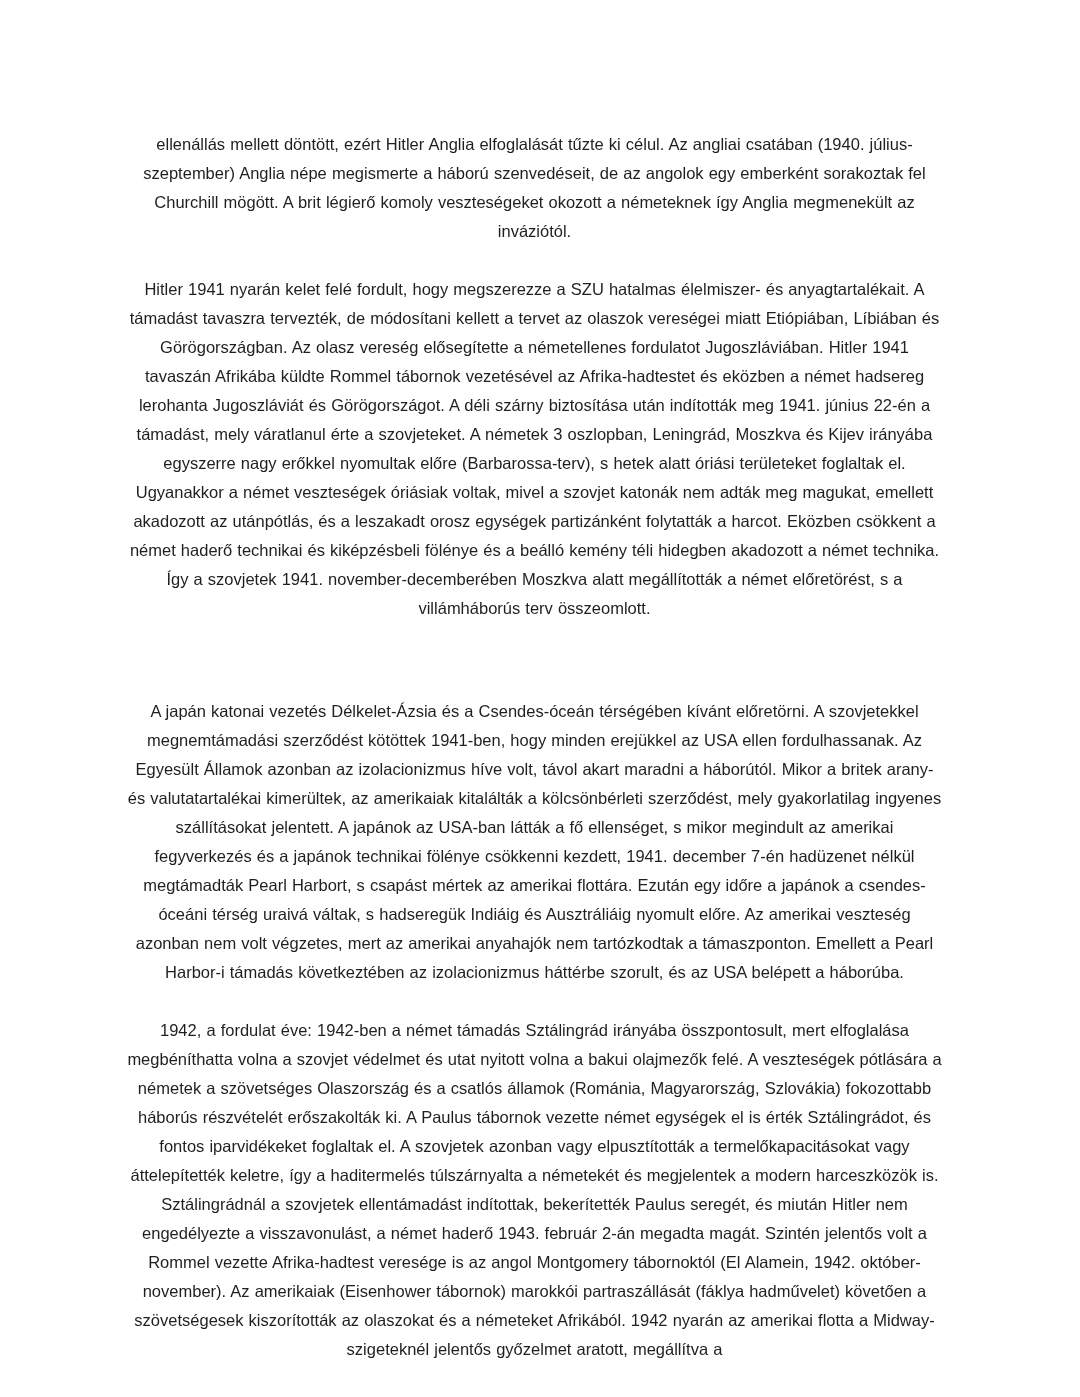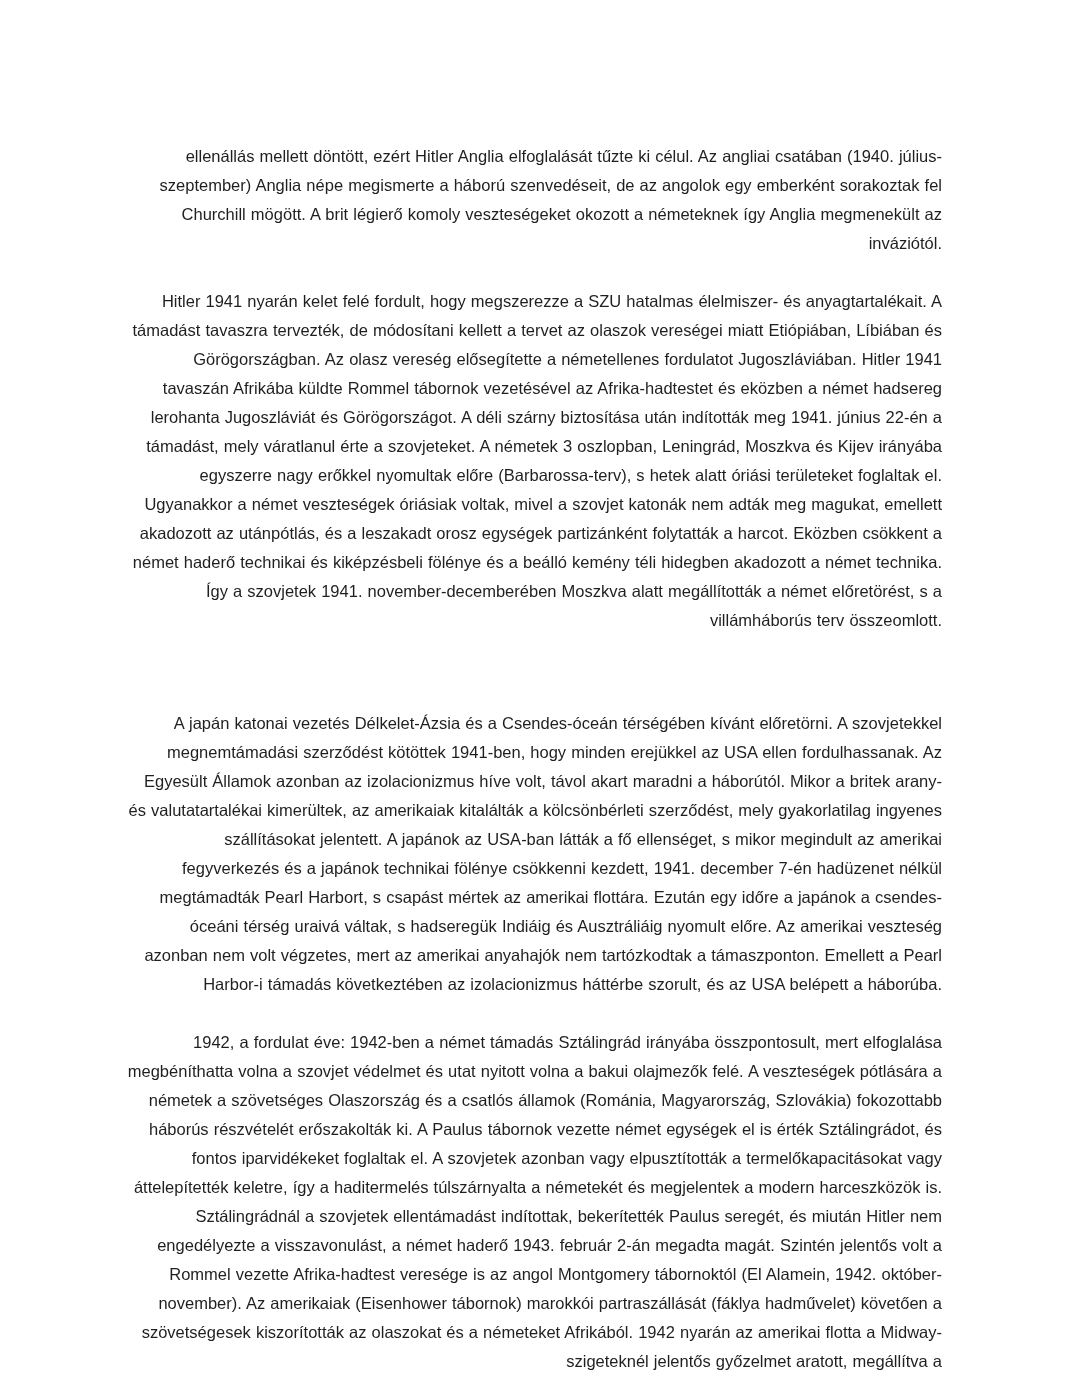--- a/index.html
+++ b/index.html
@@ -14,25 +14,25 @@
   }
   .page {
     box-sizing: border-box;
     width: 1080px;
     min-height: 1397px;
     padding: 130px 138px 60px 127px;
     background: #ffffff;
     color: #1f1f1f;
   }
   .doc p {
-    margin: 12px 0 29px 0;
+    margin: 0 0 29px 0;
     font-size: 16.5px;
     line-height: 29px;
     color: #1f1f1f;
-    text-align: right;
+    text-align: center;
     word-spacing: 0.5px;
   }
   .doc p.extra-gap {
     margin-top: 74px;
   }
 </style>
 </head>
 <body>
 
 <div class="page">

